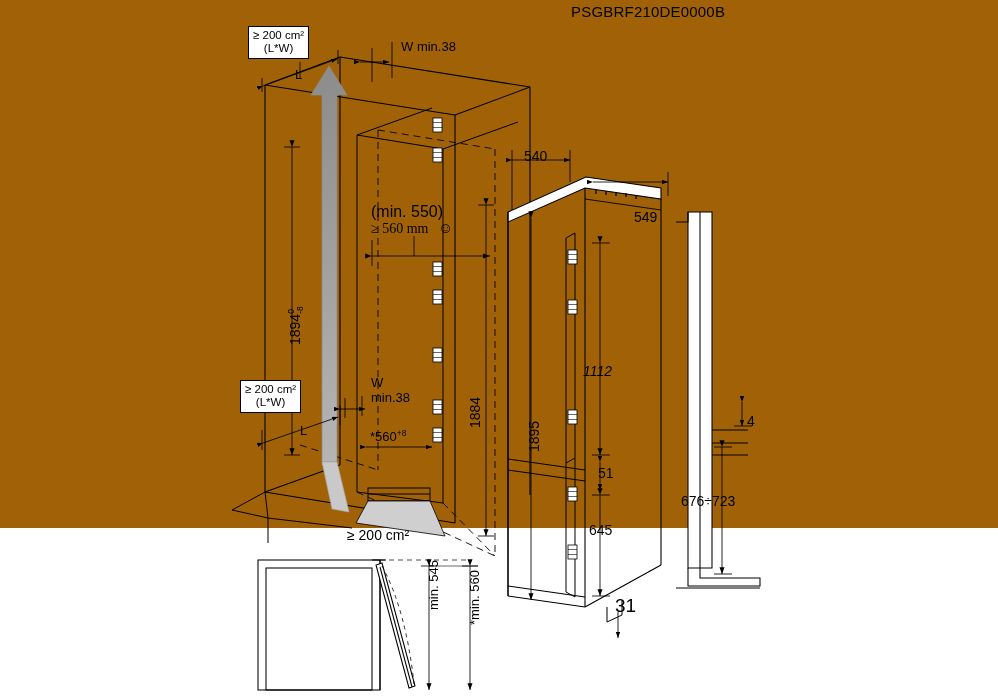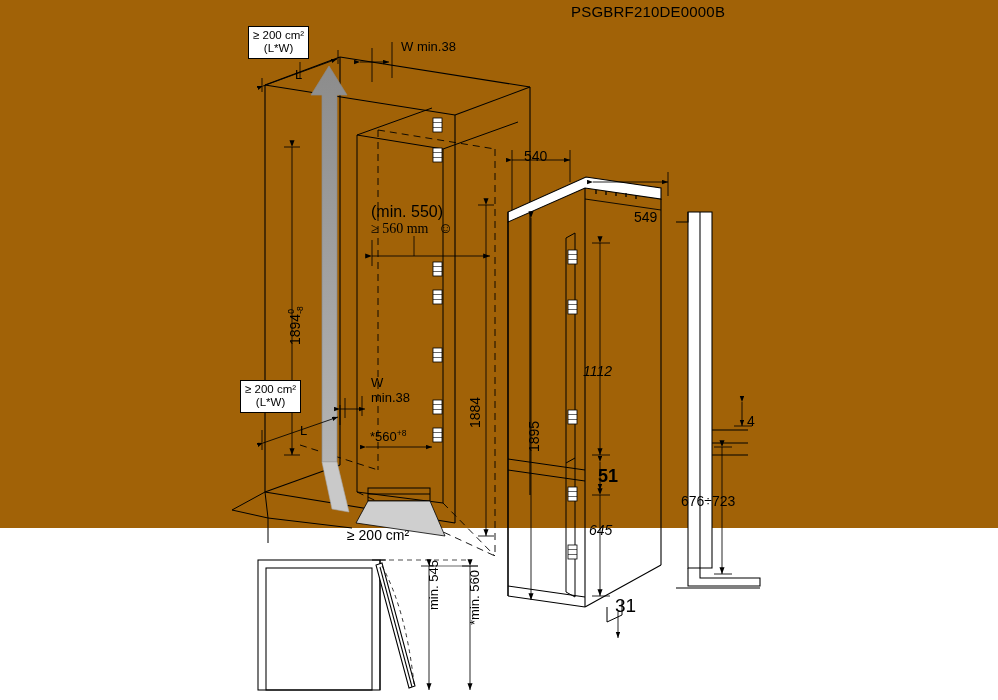--- a/index.html
+++ b/index.html
@@ -399,23 +399,23 @@
   <div class="lbl" style="left:347px; top:528px; font-size:14px;">≥ 200 cm²</div>
 
   <div class="lbl" style="left:524px; top:149px; font-size:14px;">540</div>
 
   <div class="lbl" style="left:634px; top:167px; font-size:14px;margin-top:43px;">549</div>
 
   <div class="lbl rot" style="left:527px; top:452px; font-size:14px;">1895</div>
 
   <div class="lbl" style="left:583px; top:364px; font-size:14px;font-style:italic;">1112</div>
 
-  <div class="lbl" style="left:598px; top:466px; font-size:18px;font-weight:bold;">51</div>
-
-  <div class="lbl" style="left:589px; top:523px; font-size:14px;font-style:italic;">645</div>
+  <div class="lbl" style="left:598px; top:466px; font-size:14px;">51</div>
+
+  <div class="lbl" style="left:589px; top:523px; font-size:14px;">645</div>
 
   <div class="lbl" style="left:615px; top:595px; font-size:19px;">31</div>
 
   <div class="lbl" style="left:747px; top:414px; font-size:14px;">4</div>
 
   <div class="lbl" style="left:681px; top:494px; font-size:14px;">676÷723</div>
 
   <div class="lbl rot" style="left:427px; top:610px; font-size:13px;">min. 545</div>
 
   <div class="lbl rot" style="left:468px; top:625px; font-size:13px;">*min. 560</div>

